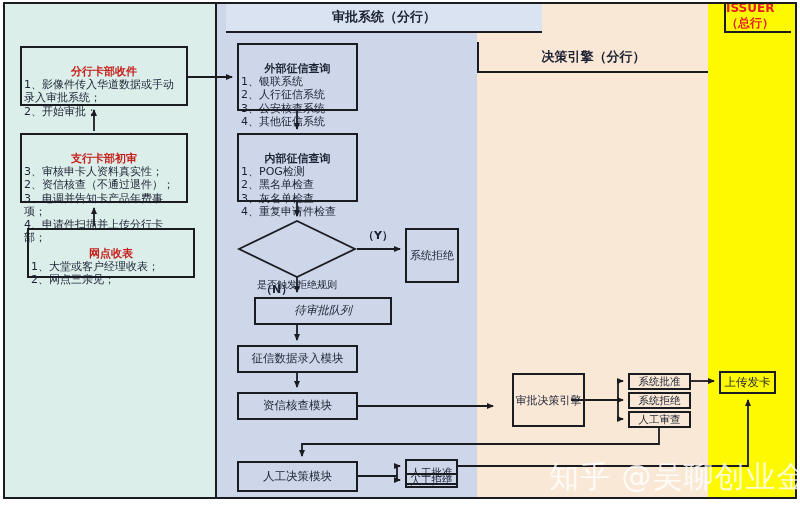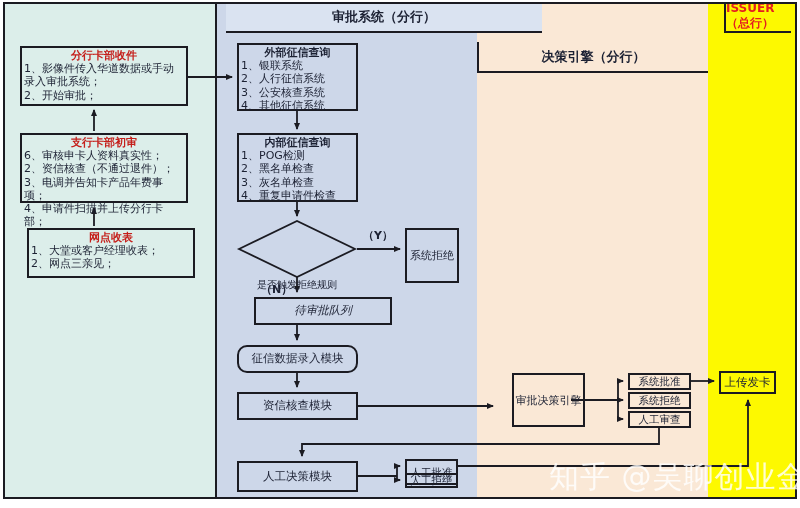--- a/index.html
+++ b/index.html
@@ -27,21 +27,21 @@
   }
   #frame{
     position:absolute;left:3px;top:2px;width:794px;height:497px;
     border:2px solid var(--c-border);box-sizing:border-box;z-index:3;
     pointer-events:none;
   }
   #connectors{position:absolute;left:0;top:0;z-index:4;pointer-events:none;}
   .box{
     position:absolute;border:2px solid var(--c-border);box-sizing:border-box;
     background:transparent;z-index:5;font-size:11px;line-height:1.2;
-    padding:1px 2px;
+    padding:17px 2px;
   }
   .box .title{text-align:center;font-weight:bold;}
   .box .title.red{color:var(--c-red);}
   .cbox{
     position:absolute;border:2px solid var(--c-border);box-sizing:border-box;
     display:flex;align-items:center;justify-content:center;text-align:center;
     z-index:5;font-size:11.5px;line-height:1;background:transparent;
   }
   .cbox.small{font-size:10.5px;}
   .lbl{position:absolute;z-index:6;font-size:11px;font-weight:bold;}
@@ -119,21 +119,21 @@
   </svg>
 
   <div class="box" style="left:20px;top:46px;width:168px;height:60px;">
     <div class="title red">分行卡部收件</div>
     <div>1、影像件传入华道数据或手动录入审批系统；</div>
     <div>2、开始审批；</div>
   </div>
 
   <div class="box" style="left:20px;top:133px;width:168px;height:70px;">
     <div class="title red">支行卡部初审</div>
-    <div>6、审核申卡人资料真实性；</div>
+    <div>3、审核申卡人资料真实性；</div>
     <div>2、资信核查（不通过退件）；</div>
     <div>3、电调并告知卡产品年费事项；</div>
     <div>4、申请件扫描并上传分行卡部；</div>
   </div>
 
   <div class="box" style="left:27px;top:228px;width:168px;height:50px;">
     <div class="title red">网点收表</div>
     <div>1、大堂或客户经理收表；</div>
     <div>2、网点三亲见；</div>
   </div>
@@ -156,21 +156,21 @@
 
   <div class="dlabel" style="left:241px;top:237px;width:112px;height:24px;">是否触发拒绝规则</div>
 
   <div class="lbl" style="left:363px;top:228px;">（Y）</div>
   <div class="lbl" style="left:261px;top:282px;">（N）</div>
 
   <div class="cbox" style="left:405px;top:228px;width:54px;height:55px;font-size:11px;">系统拒绝</div>
 
   <div class="cbox" style="left:254px;top:297px;width:138px;height:28px;font-style:italic;">待审批队列</div>
 
-  <div class="cbox" style="left:237px;top:345px;width:121px;height:28px;border-radius:10px;">征信数据录入模块</div>
+  <div class="cbox" style="left:237px;top:345px;width:121px;height:28px;">征信数据录入模块</div>
 
   <div class="cbox" style="left:237px;top:461px;width:121px;height:31px;">人工决策模块</div>
 
   <div class="cbox" style="left:237px;top:392px;width:121px;height:28px;">资信核查模块</div>
 
   <div class="cbox small" style="left:405px;top:459px;width:53px;height:26px;">人工批准</div>
   <div class="cbox small" style="left:405px;top:473px;width:53px;height:15px;">人工拒绝</div>
 
   <div class="cbox" style="left:498px;top:373px;width:73px;height:54px;font-size:11px;margin-left:14px;">审批决策引擎</div>
 

